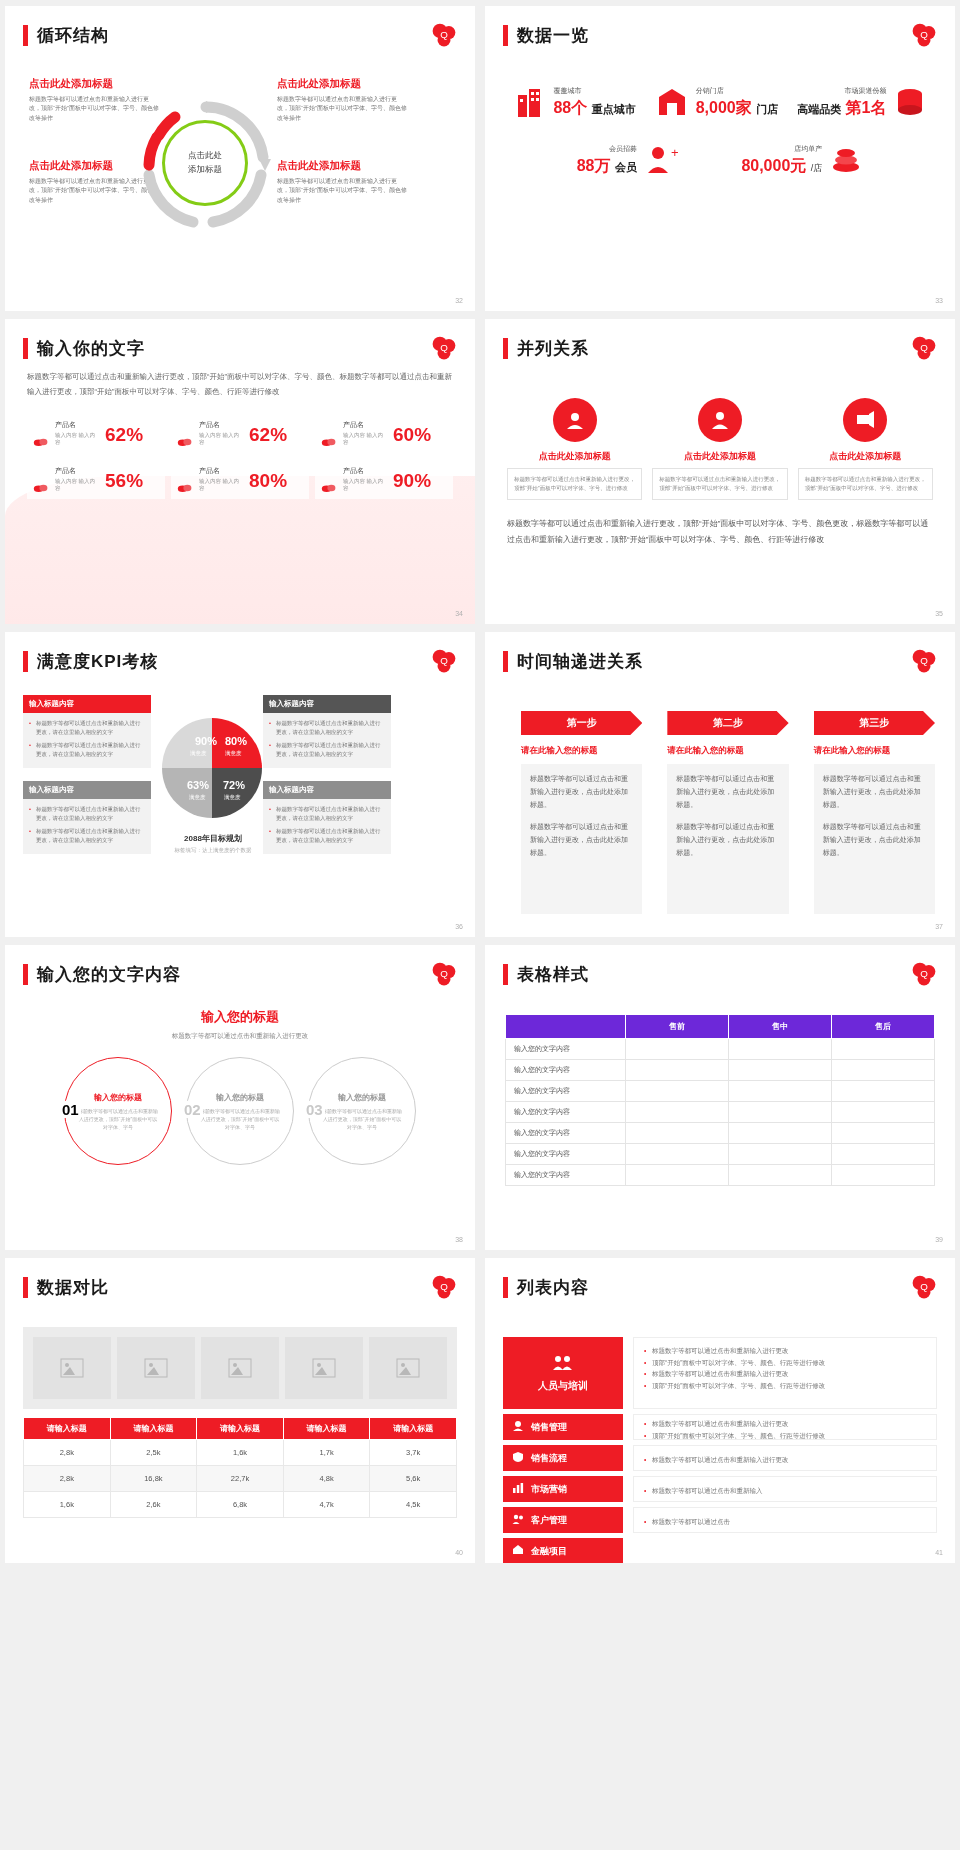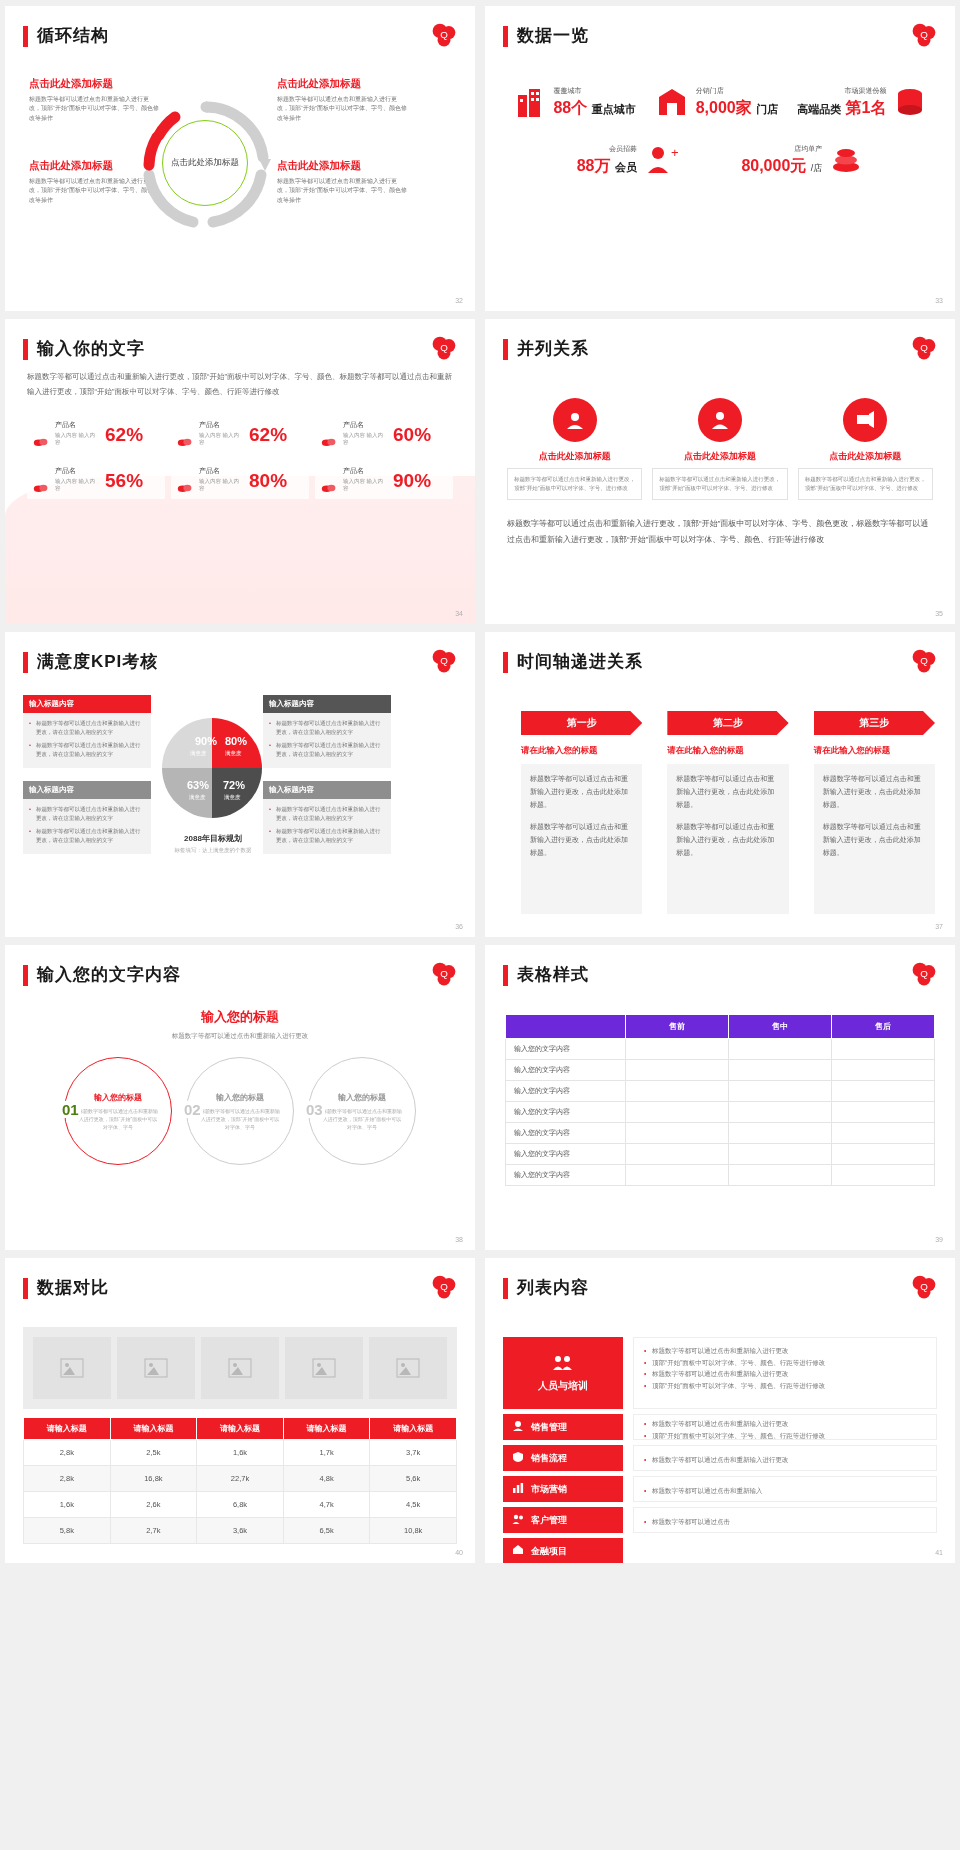--- a/index.html
+++ b/index.html
@@ -16,21 +16,21 @@
     padding: 6px 5px;
   }
   .slide {
     background: #ffffff;
     position: relative;
     height: 305px;
     overflow: hidden;
   }
   .slide-title {
     display: flex;
-    align-items: flex-end;
+    align-items: center;
     gap: 9px;
     padding: 18px 0 0 18px;
   }
   .title-bar {
     width: 5px;
     height: 21px;
     background: #ee1c25;
     display: block;
   }
   .title-text {
@@ -60,22 +60,22 @@
   .cyc-block { position: absolute; width: 130px; }
   .cyc-h { color: #ee1c25; font-weight: bold; font-size: 10.5px; margin-bottom: 4px; }
   .cyc-p { font-size: 6px; color: #777; line-height: 1.55; }
   .cyc-tl { left: 24px; top: 30px; }
   .cyc-bl { left: 24px; top: 112px; }
   .cyc-tr { left: 272px; top: 30px; }
   .cyc-br { left: 272px; top: 112px; }
   .cyc-center {
     position: absolute; left: 157px; top: 73px;
     width: 86px; height: 86px; border-radius: 50%;
-    border: 1px solid #84cc16; background: #fff;
-    display: flex; flex-direction: row; align-items: center; justify-content: center;
+    border: 3px solid #84cc16; background: #fff;
+    display: flex; flex-direction: column; align-items: center; justify-content: center;
     font-size: 8.5px; color: #444; line-height: 1.6;
   }
   .cyc-ring { position: absolute; left: 130px; top: 48px; }
 
   
   .stat-row { display: flex; justify-content: space-around; padding: 24px 18px 6px; }
   .stat { display: flex; align-items: flex-end; gap: 7px; }
   .stat-ico { width: 34px; height: 34px; }
   .stat-txt .s-label { font-size: 7px; color: #555; margin-bottom: 2px; }
   .s-big { color: #ee1c25; font-weight: bold; font-size: 16px; }
@@ -144,21 +144,21 @@
 
   
   .s38-top { text-align: center; margin-top: 22px; }
   .s38-t1 { color: #ee1c25; font-weight: bold; font-size: 13px; }
   .s38-t2 { font-size: 6.5px; color: #888; margin-top: 6px; }
   .circ-row { display: flex; justify-content: center; gap: 14px; margin-top: 16px; }
   .c-item { position: relative; width: 108px; height: 108px; }
   .c-ring { width: 108px; height: 108px; border-radius: 50%; border: 1px solid #ccc; display: flex; flex-direction: column; align-items: center; justify-content: center; padding: 0 12px; }
   .c-ring.active { border-color: #ee1c25; }
   .c-num { position: absolute; left: -4px; top: 44px; font-size: 15px; font-weight: bold; color: #c9c9c9; background: #fff; padding: 0 2px; }
-  .c-num.active { color: #4d7c0f; }
+  .c-num.active { color: #000000; }
   .c-h { font-size: 8px; font-weight: bold; color: #999; margin-bottom: 4px; }
   .c-h.active { color: #ee1c25; }
   .c-p { font-size: 5px; color: #aaa; line-height: 1.6; text-align: center; }
 
   
   .tbl { width: calc(100% - 40px); margin: 18px 20px 0; border-collapse: collapse; }
   .tbl th { background: #6d28d9; color: #fff; font-size: 8px; padding: 6px 4px; font-weight: bold; border: 1px solid #fff; }
   .tbl td { border: 1px solid #e4e4e4; font-size: 7px; color: #555; padding: 5px 8px; height: 19px; }
   .tbl td:first-child { width: 28%; }
 
@@ -767,27 +767,20 @@
           <td>4,8k</td>
           <td>5,6k</td>
         </tr>
         <tr>
           <td>1,6k</td>
           <td>2,6k</td>
           <td>6,8k</td>
           <td>4,7k</td>
           <td>4,5k</td>
         </tr>
-        <tr class="alt">
-          <td>5,8k</td>
-          <td>2,7k</td>
-          <td>3,6k</td>
-          <td>6,5k</td>
-          <td>10,8k</td>
-        </tr>
       </tbody>
     </table>
     <span class="pagenum">40</span>
   </div>
 
   <div class="slide">
     <div class="slide-title">
       <span class="title-bar"></span>
       <span class="title-text">列表内容</span>
     </div>

